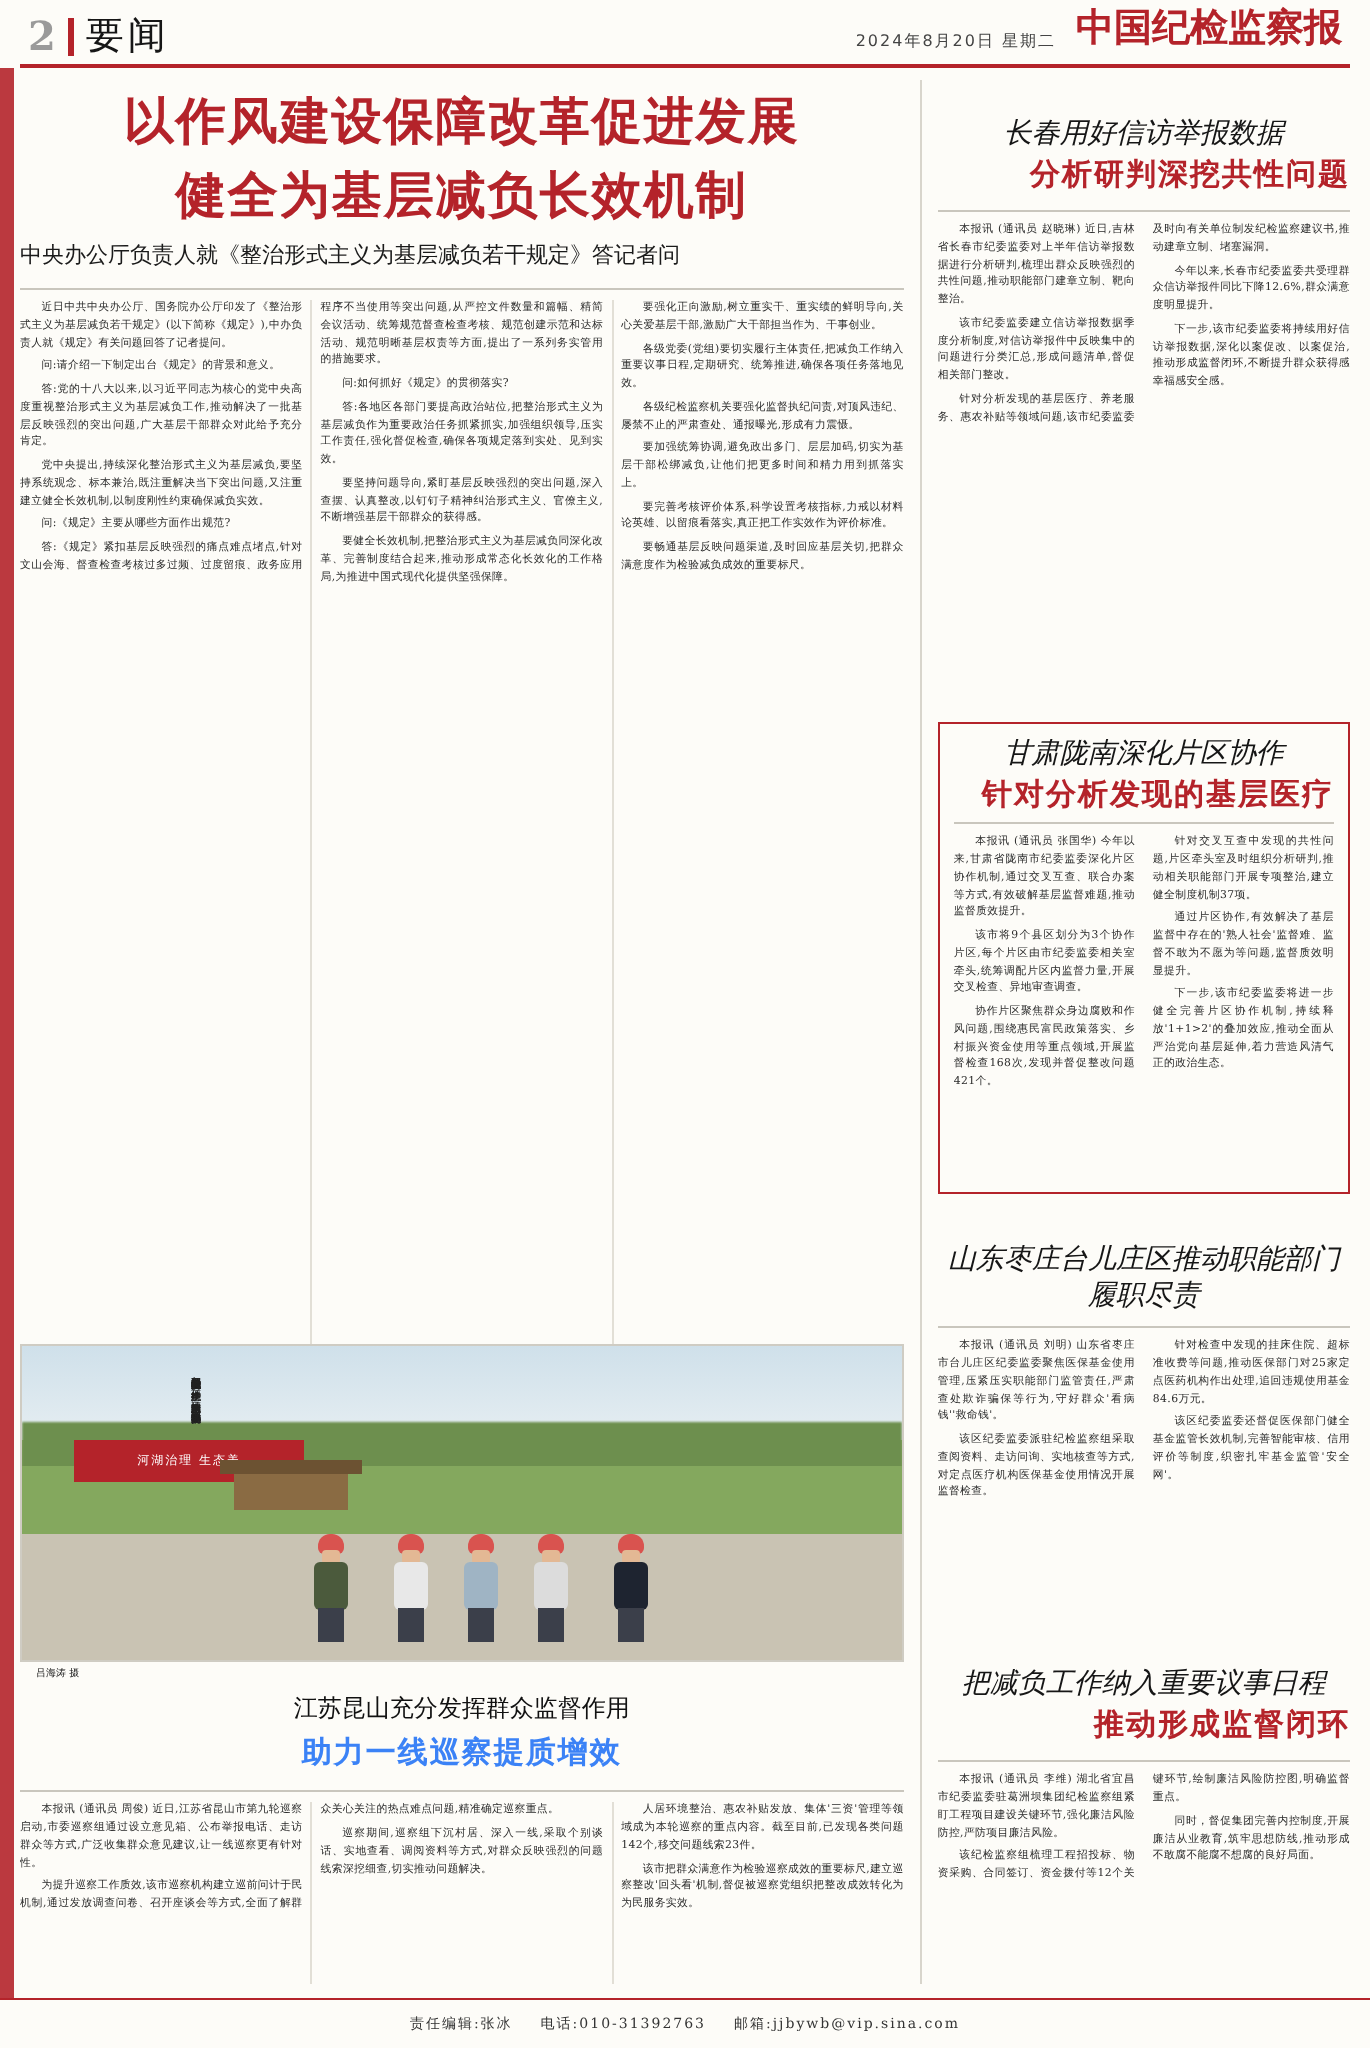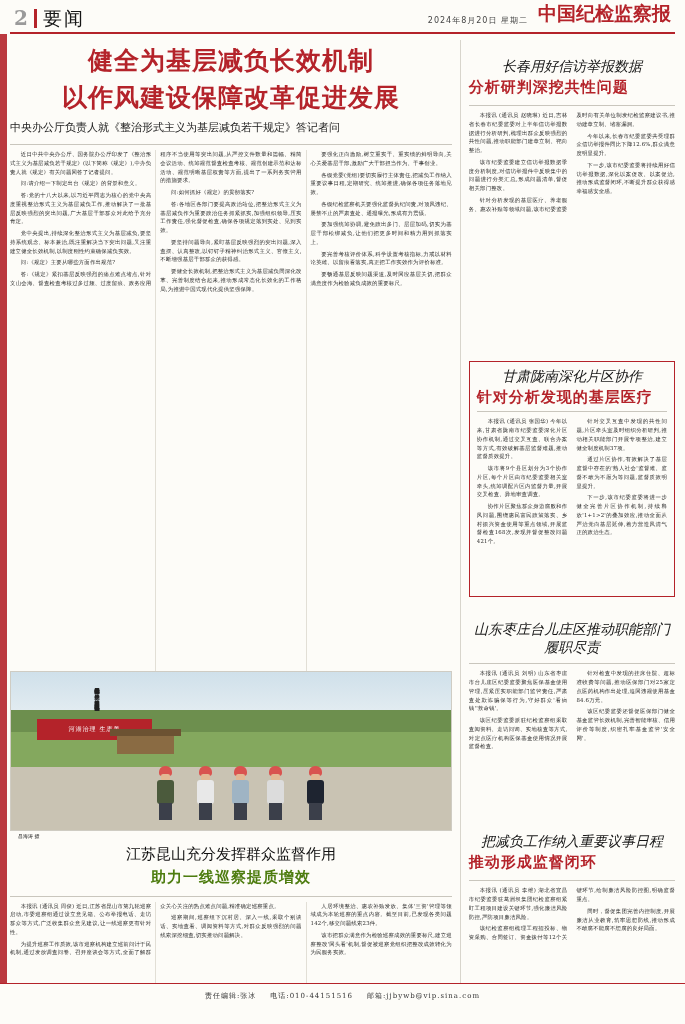--- a/index.html
+++ b/index.html
@@ -62,25 +62,25 @@
   .cols-3{column-count:3;column-gap:9px;column-rule:1px solid #e2dfd6;}
   .cols-2{column-count:2;column-gap:9px;}
   .bodytext{
     font-size:5.4px;line-height:1.62;text-align:justify;
     font-family:"DejaVu Serif","Liberation Serif",serif;
     color:#2a2a2a;
     letter-spacing:0.2px;
   }
   .bodytext p{margin:0 0 3px 0;text-indent:2em;}
   .kicker{
-    text-align:center;font-size:15px;color:#111;margin:3px 0 2px 0;
+    text-align:center;font-size:12px;color:#111;margin:3px 0 2px 0;
     font-family:"DejaVu Serif","Liberation Serif",serif;
   }
   .subhead-blk{
-    text-align:center;font-weight:bold;font-size:15px;color:#4d7c0f;
+    text-align:center;font-weight:bold;font-size:15px;color:#3b82f6;
     font-family:"DejaVu Serif","Liberation Serif",serif;
     letter-spacing:1px;margin:2px 0 5px 0;
   }
 
   
   .boxed{
     border:1.5px solid #b4232a;padding:6px 7px 7px 7px;margin:4px 0 6px 0;
   }
 
   
@@ -111,28 +111,28 @@
     writing-mode:vertical-rl;text-orientation:upright;height:135px;
   }
 
   
   .rt-kicker{
     text-align:center;font-size:14px;margin:18px 0 2px 0;
     font-family:"DejaVu Serif","Liberation Serif",serif;
     font-style:italic;
   }
   .rt-head{
-    text-align:left;font-weight:bold;font-size:15px;color:#111;
+    text-align:right;font-weight:bold;font-size:15px;color:#111;
     font-family:Liberation Mono, monospace;letter-spacing:1px;margin:0 0 4px 0;
   }
   .rt-head-red{color:#b4232a;}
 
   
   .footer{
-    position:absolute;left:0;right:0;bottom:16px;height:24px;
+    position:absolute;left:0;right:0;bottom:0;height:24px;
     border-top:1px solid #b4232a;
     display:flex;align-items:center;justify-content:center;
     font-size:7px;color:#333;letter-spacing:1px;
     font-family:"DejaVu Serif","Liberation Serif",serif;
     background:#fdfcf8;
   }
   .footer span{margin:0 7px;}
   .left-edge{
     position:absolute;left:0;top:34px;bottom:24px;width:7px;background:#b4232a;opacity:.9;
   }
@@ -147,22 +147,22 @@
     <div class="section-name">要闻</div>
     <div class="masthead-mid"></div>
     <div class="issue-date">2024年8月20日  星期二</div>
     <div class="paper-logo">中国纪检监察报</div>
   </div>
 
   <div class="content">
 
     <div class="col-left">
 
+      <div class="lead-head">以作风建设保障改革促进发展</div>
       <div class="lead-head">健全为基层减负长效机制</div>
-      <div class="lead-head">以作风建设保障改革促进发展</div>
       <div class="lead-sub">中央办公厅负责人就《整治形式主义为基层减负若干规定》答记者问</div>
       <div class="rule-thin"></div>
 
       <div class="cols-3 bodytext" style="height:530px;overflow:hidden;">
         <p>近日中共中央办公厅、国务院办公厅印发了《整治形式主义为基层减负若干规定》(以下简称《规定》),中办负责人就《规定》有关问题回答了记者提问。</p>
         <p>问:请介绍一下制定出台《规定》的背景和意义。</p>
         <p>答:党的十八大以来,以习近平同志为核心的党中央高度重视整治形式主义为基层减负工作,推动解决了一批基层反映强烈的突出问题,广大基层干部群众对此给予充分肯定。</p>
         <p>党中央提出,持续深化整治形式主义为基层减负,要坚持系统观念、标本兼治,既注重解决当下突出问题,又注重建立健全长效机制,以制度刚性约束确保减负实效。</p>
         <p>问:《规定》主要从哪些方面作出规范?</p>
         <p>答:《规定》紧扣基层反映强烈的痛点难点堵点,针对文山会海、督查检查考核过多过频、过度留痕、政务应用程序不当使用等突出问题,从严控文件数量和篇幅、精简会议活动、统筹规范督查检查考核、规范创建示范和达标活动、规范明晰基层权责等方面,提出了一系列务实管用的措施要求。</p>
@@ -279,16 +279,16 @@
         <p>该纪检监察组梳理工程招投标、物资采购、合同签订、资金拨付等12个关键环节,绘制廉洁风险防控图,明确监督重点。</p>
         <p>同时，督促集团完善内控制度,开展廉洁从业教育,筑牢思想防线,推动形成不敢腐不能腐不想腐的良好局面。</p>
       </div>
     </div>
   </div>
 
   <div class="left-edge"></div>
 
   <div class="footer">
     <span>责任编辑:张冰</span>
-    <span>电话:010-44151516</span>
+    <span>电话:010-31392763</span>
     <span>邮箱:jjbywb@vip.sina.com</span>
   </div>
 </div>
 
 </body></html>

